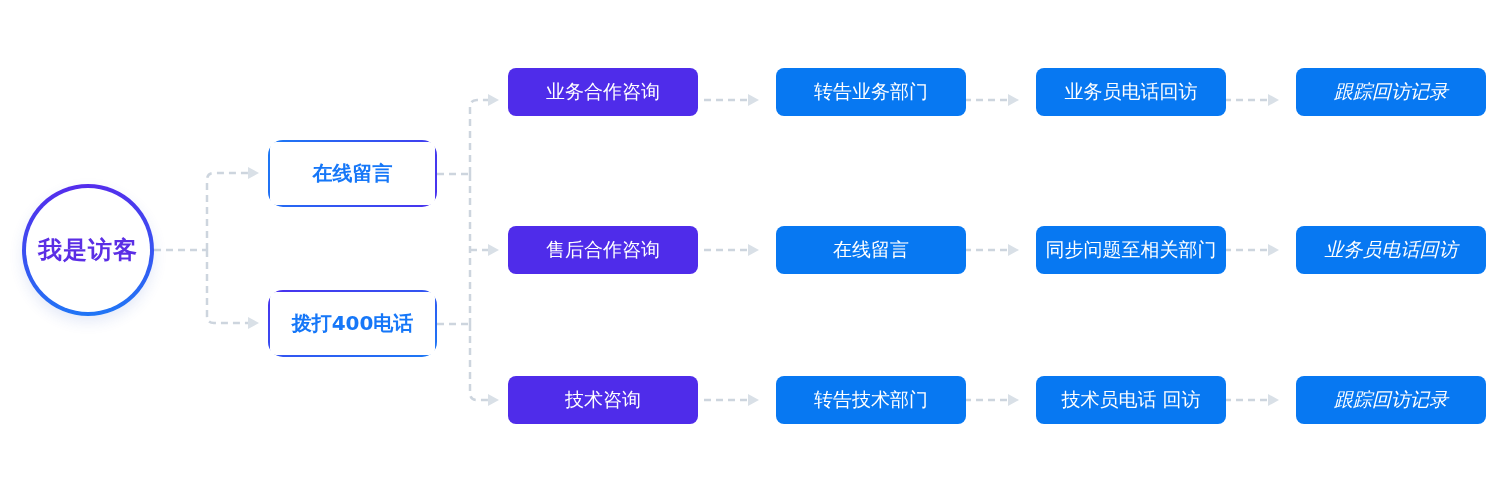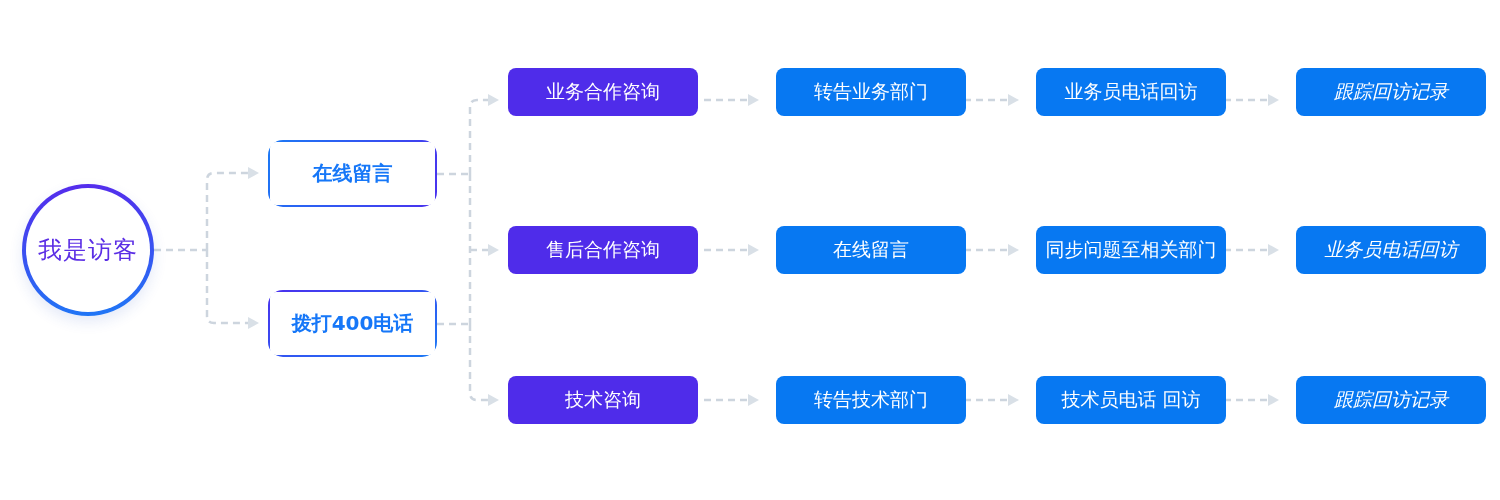--- a/index.html
+++ b/index.html
@@ -26,21 +26,21 @@
     box-shadow: 0 6px 14px rgba(40,80,200,0.12);
   }
   .circle-inner {
     position: absolute;
     left: 4px; top: 4px; right: 4px; bottom: 4px;
     border-radius: 50%;
     background: #ffffff;
     display: flex; align-items: center; justify-content: center;
     color: #5B2EE5;
     font-size: 24px;
-    font-weight: normal;
+    font-weight: bold;
     letter-spacing: 1px;
   }
   
   .channel {
     position: absolute;
     width: 169px; height: 67px;
     border-radius: 15px;
     padding: 2px;
     box-sizing: border-box;
   }

